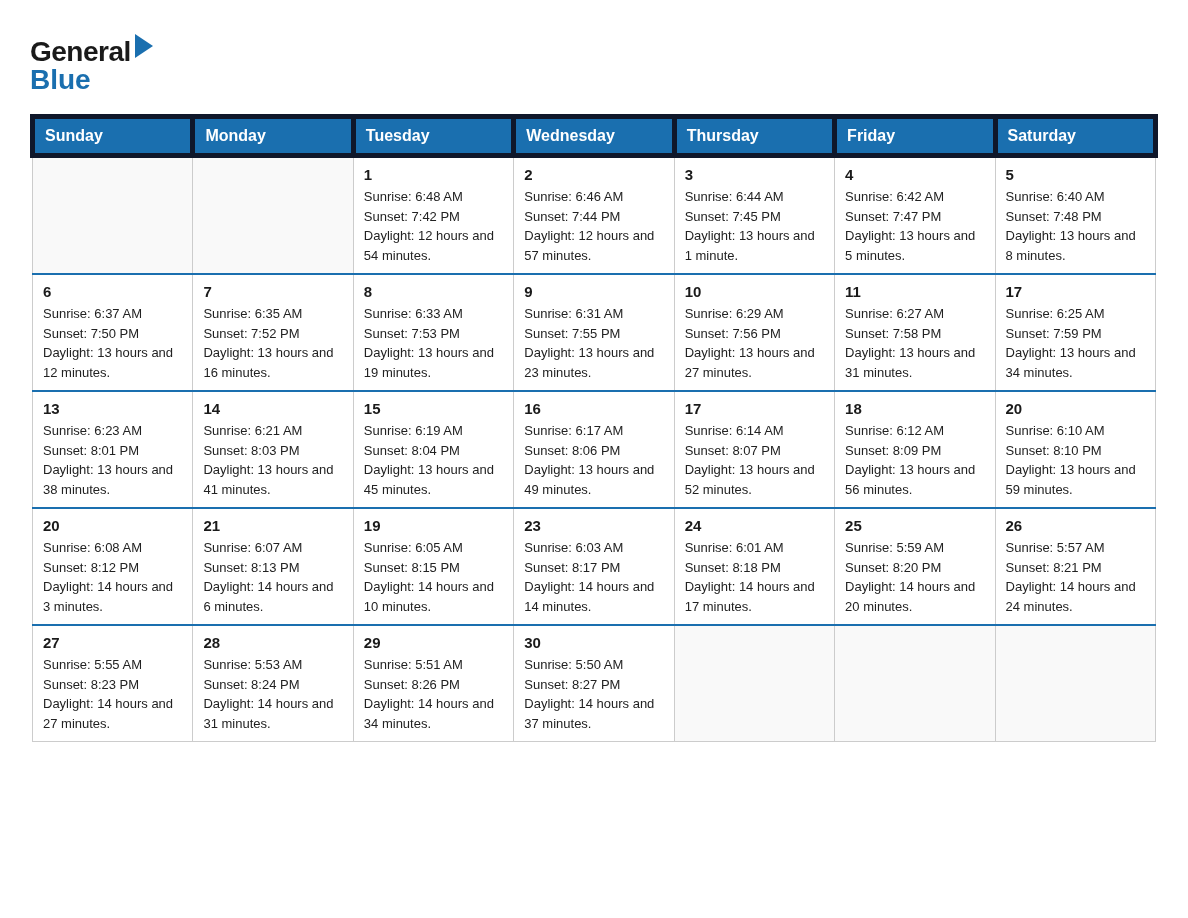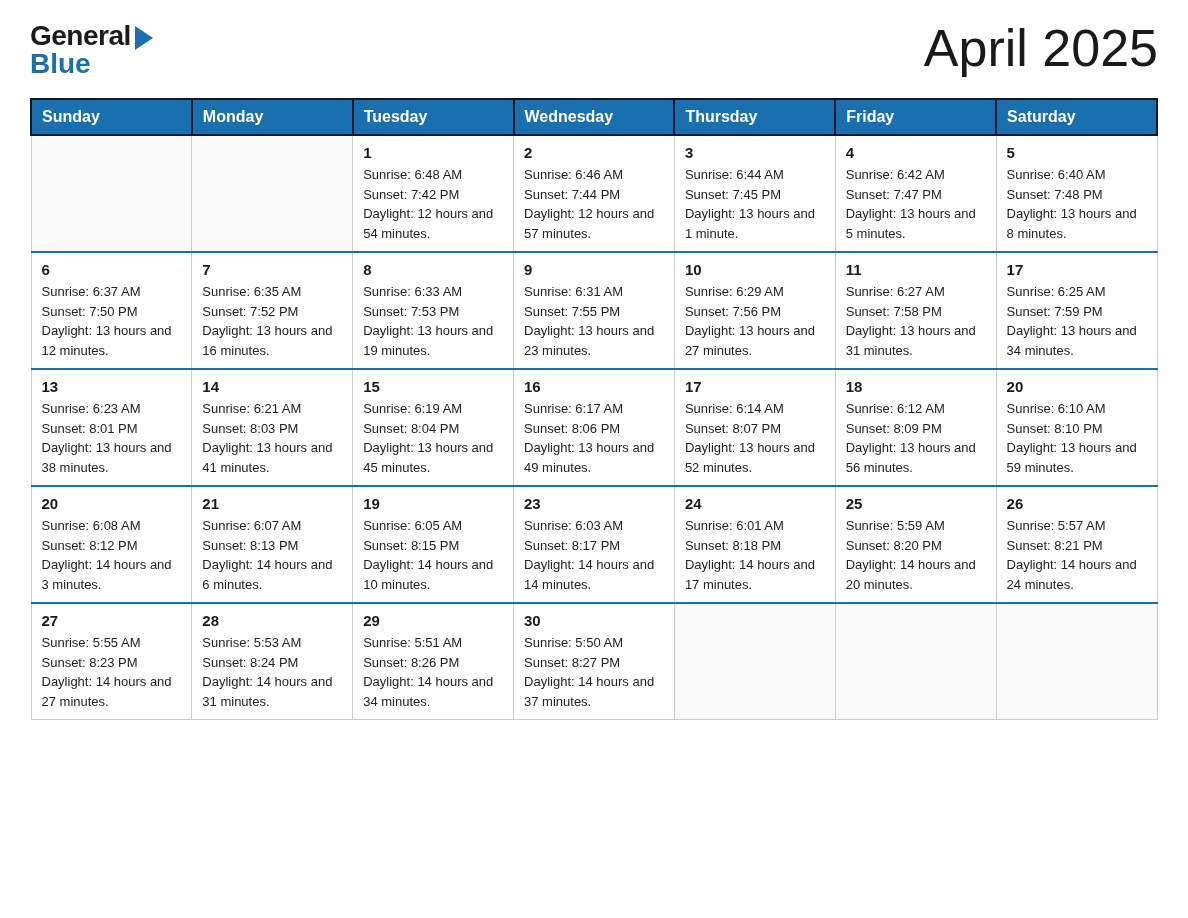--- a/index.html
+++ b/index.html
@@ -24,20 +24,21 @@
     }
     .logo-top {
       display: flex;
       align-items: center;
     }
     .logo-general {
       font-size: 28px;
       font-weight: bold;
       color: #1a1a1a;
       letter-spacing: -0.5px;
+      margin-top: 16px;
     }
     .logo-arrow {
       width: 0;
       height: 0;
       border-left: 18px solid #1a6faf;
       border-top: 12px solid transparent;
       border-bottom: 12px solid transparent;
       margin-left: 4px;
       margin-top: 4px;
     }
@@ -67,21 +68,21 @@
       border-collapse: collapse;
       border: 1px solid #ccc;
     }
     .calendar th {
       background: #1a6faf;
       color: #fff;
       font-size: 16px;
       font-weight: bold;
       padding: 8px 10px;
       text-align: left;
-      border: 2px solid #0f172a;
+      border: 5px solid #0f172a;
     }
     .calendar td {
       vertical-align: top;
       padding: 8px 10px;
       font-size: 13px;
       border: 1px solid #ccc;
       width: calc(100% / 7);
       min-height: 110px;
       background: #fff;
     }
@@ -109,21 +110,20 @@
 
 <div class="header">
   <div class="logo">
     <div class="logo-top">
       <span class="logo-general">General</span>
       <div class="logo-arrow"></div>
     </div>
     <span class="logo-blue">Blue</span>
   </div>
   <div class="title-block">
-    <div class="title-month">April 2025</div>
   </div>
 </div>
 
 <table class="calendar">
   <thead>
     <tr>
     <th>Sunday</th>
         <th>Monday</th>
         <th>Tuesday</th>
         <th>Wednesday</th>

